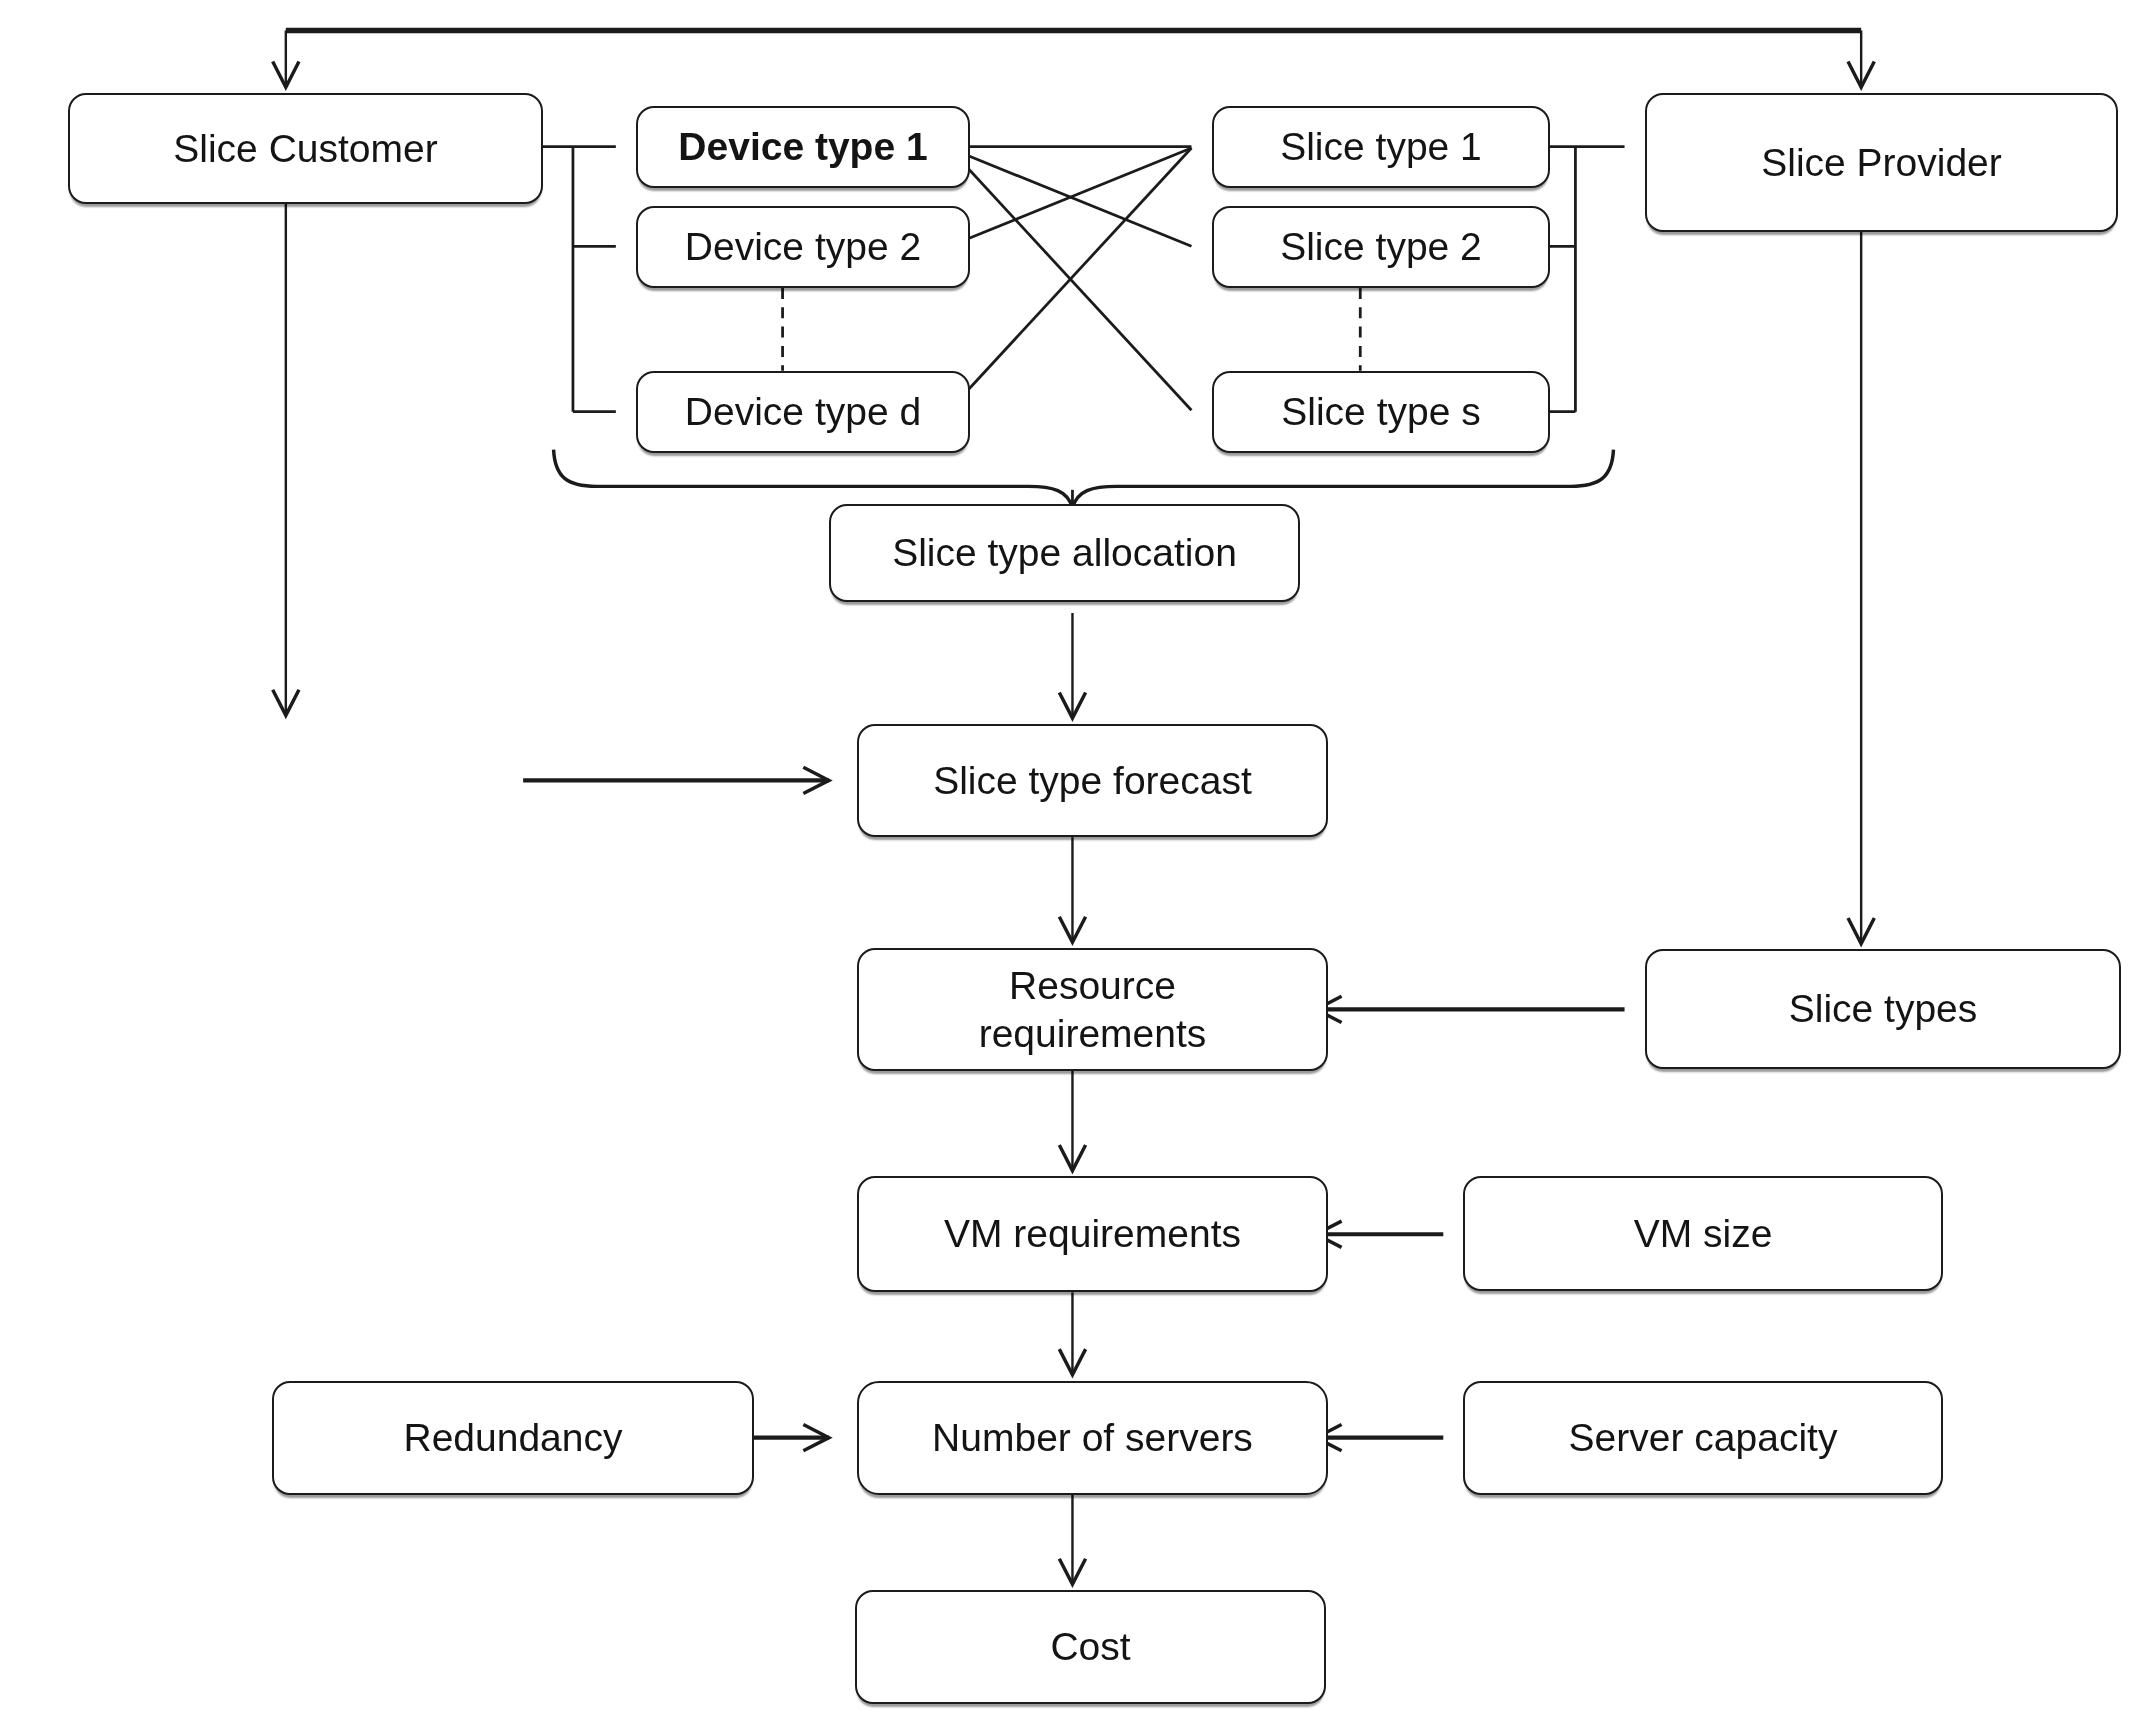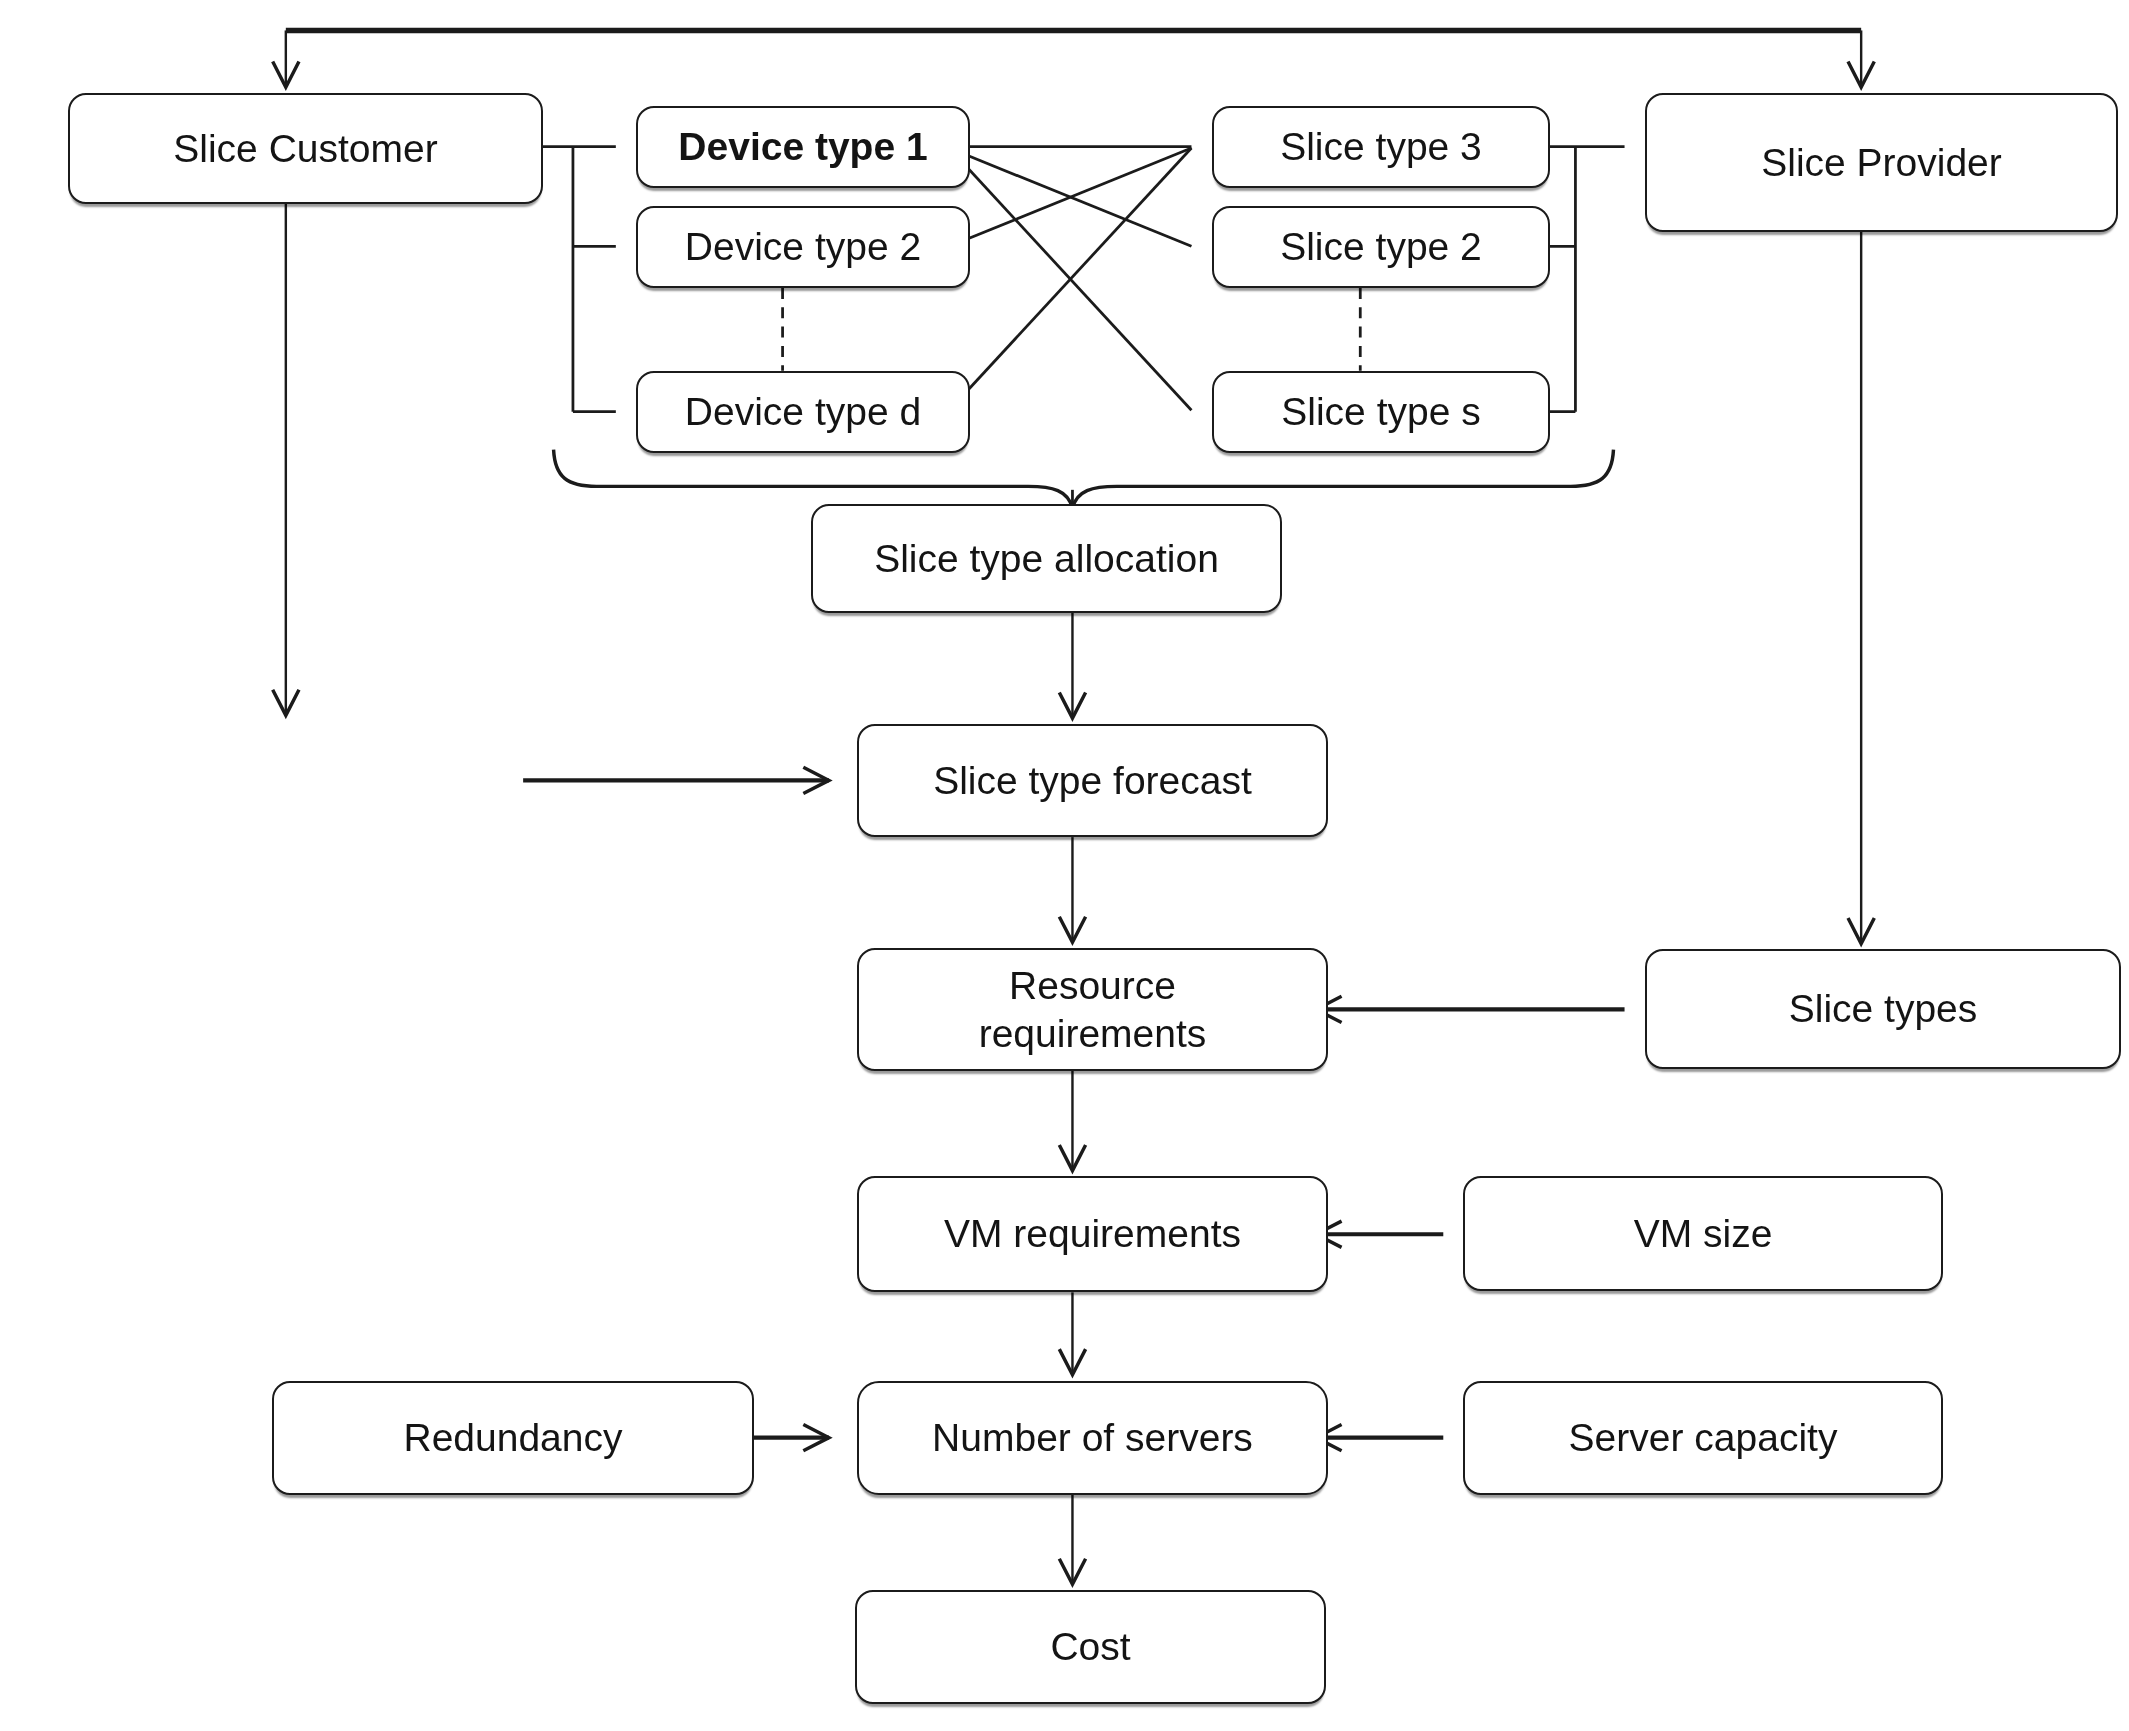--- a/index.html
+++ b/index.html
@@ -110,36 +110,36 @@
 
   <div class="node" style="left:616px;top:206px;width:334px;height:82px;">
     <span>Device type 2</span>
   </div>
 
   <div class="node" style="left:616px;top:371px;width:334px;height:82px;">
     <span>Device type d</span>
   </div>
 
   <div class="node" style="left:1192px;top:106px;width:338px;height:82px;">
-    <span>Slice type 3</span>
+    <span>Slice type 1</span>
   </div>
 
   <div class="node" style="left:1192px;top:206px;width:338px;height:82px;">
     <span>Slice type 2</span>
   </div>
 
   <div class="node" style="left:1192px;top:371px;width:338px;height:82px;">
     <span>Slice type s</span>
   </div>
 
   <div class="node" style="left:1625px;top:93px;width:473px;height:139px;">
     <span>Slice Provider</span>
   </div>
 
-  <div class="node" style="left:791px;top:504px;width:471px;height:109px;text-align:right;">
+  <div class="node" style="left:809px;top:504px;width:471px;height:98px;text-align:right;">
     <span>Slice type allocation</span>
   </div>
 
 
   <div class="node" style="left:837px;top:724px;width:471px;height:113px;">
     <span>Slice type forecast</span>
   </div>
 
   <div class="node" style="left:837px;top:948px;width:471px;height:123px;">
     <span>Resource</span>

